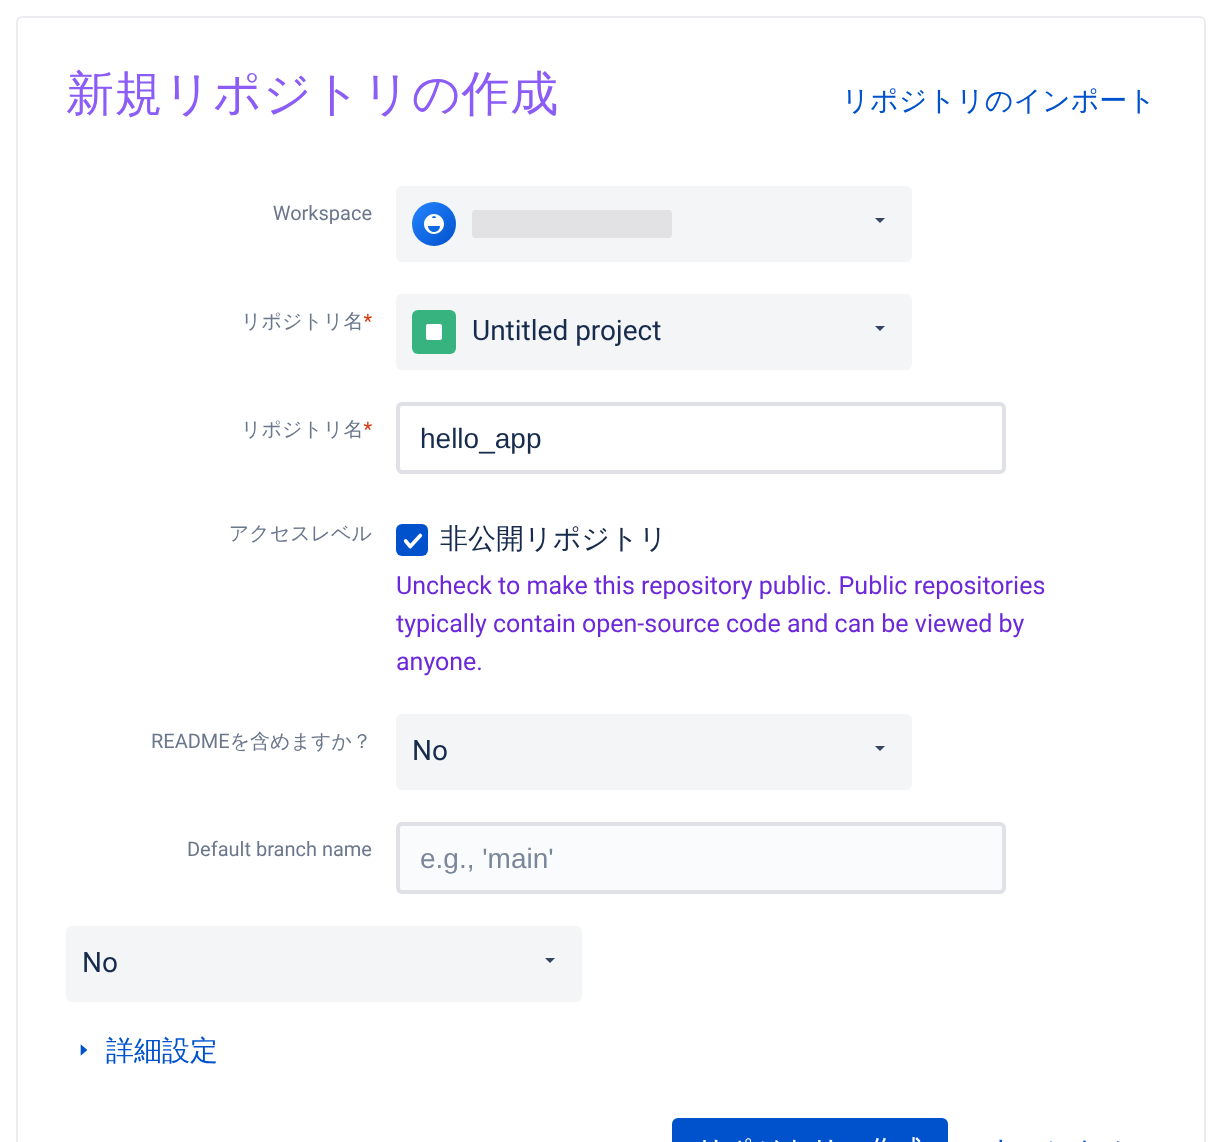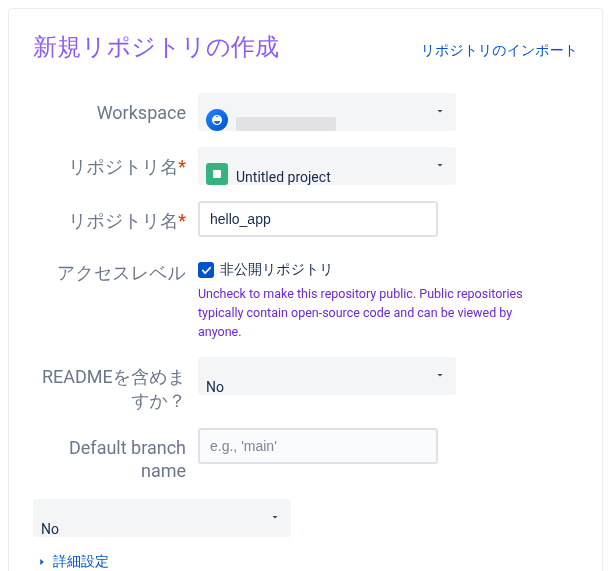--- a/index.html
+++ b/index.html
@@ -38,42 +38,42 @@
     display: flex;
     align-items: flex-start;
     margin-bottom: 16px;
   }
   .label {
     width: 165px;
     text-align: right;
     padding-right: 12px;
     padding-top: 8px;
     color: #6B778C;
-    font-size: 18px;
+    font-size: 10px;
     line-height: 1.3;
     flex-shrink: 0;
   }
   .required {
     color: #DE350B;
   }
   .field {
     flex: 1;
   }
   .select {
     position: relative;
     background: #F4F5F7;
     border-radius: 3px;
     height: 38px;
     display: flex;
     align-items: center;
     padding: 0 34px 0 8px;
     cursor: pointer;
     width: 258px;
   }
-  .select-wide { width: 258px; align-items: flex-end; }
+  .select-wide { width: 258px; }
   .select .chev {
     position: absolute;
     right: 10px;
     top: 50%;
     transform: translateY(-50%);
     pointer-events: none;
   }
   .avatar-circle {
     width: 22px;
     height: 22px;
@@ -99,21 +99,21 @@
     flex-shrink: 0;
   }
   .avatar-square svg { fill: #fff; }
   .redact {
     background: #e2e2e5;
     height: 14px;
     width: 100px;
     border-radius: 2px;
   }
   .text-input {
-    width: 240px;
+    width: 305px;
     height: 36px;
     border: 2px solid #DFE1E6;
     border-radius: 3px;
     padding: 0 10px;
     font-size: 14px;
     color: #172B4D;
     background: #fff;
   }
   .text-input::placeholder { color: #7A869A; }
   .checkbox-row {

